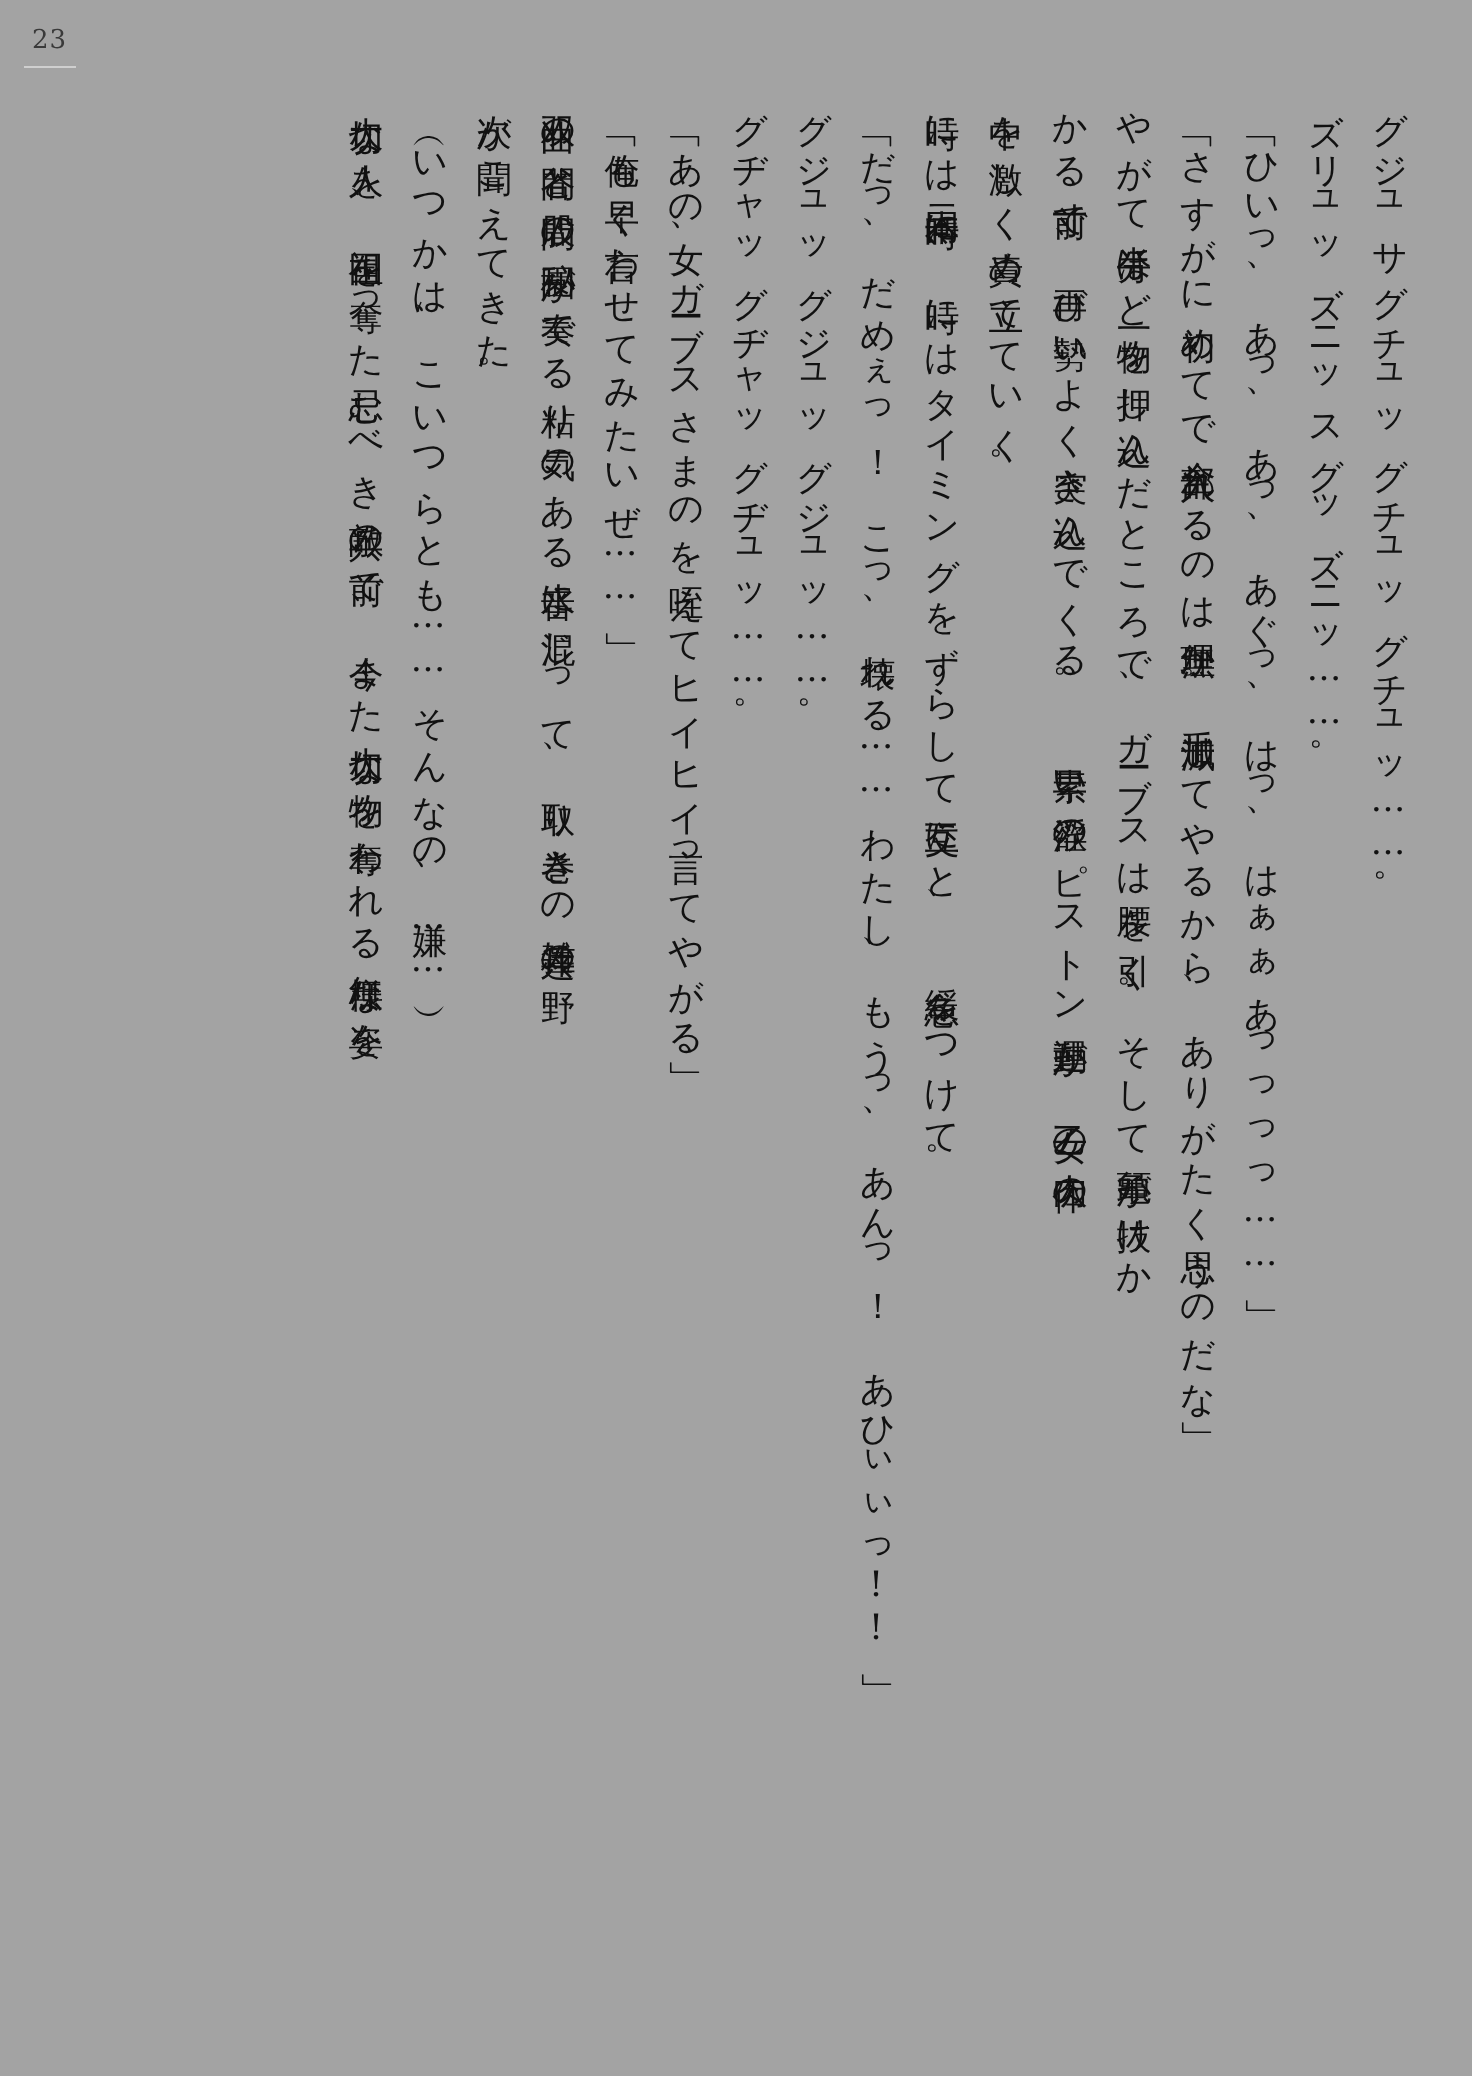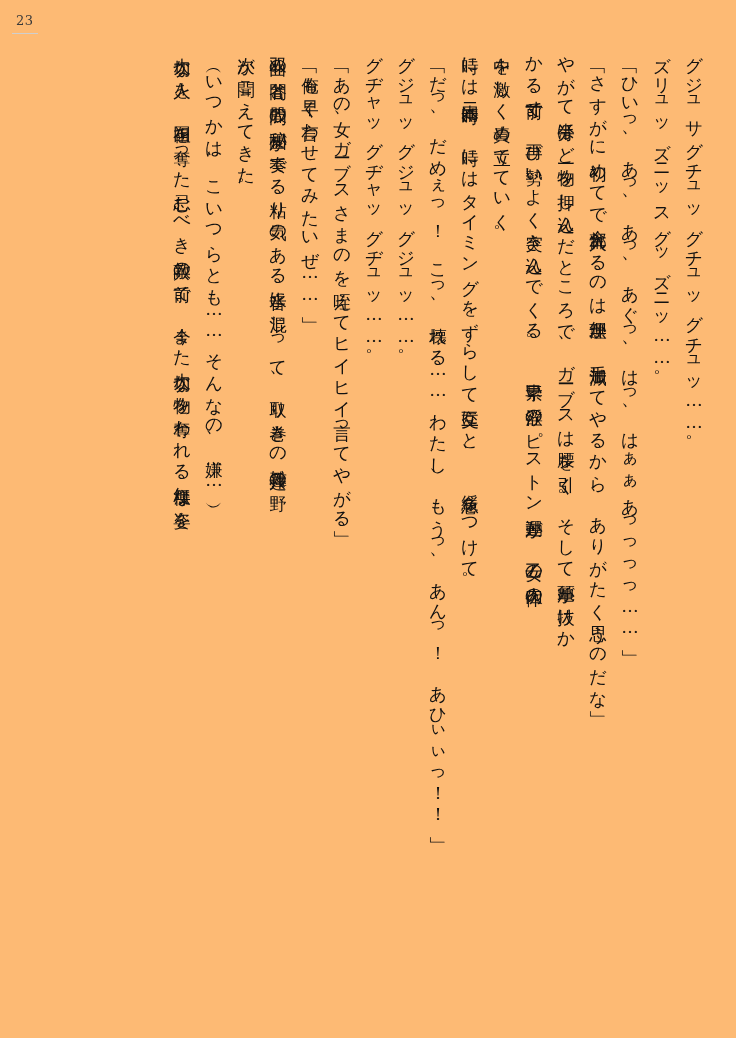--- a/index.html
+++ b/index.html
@@ -11,21 +11,21 @@
     width: 736px;
     height: 1038px;
     overflow: hidden;
     font-family: "DejaVu Serif", "Liberation Serif", serif;
     color: #1a1a1a;
   }
   #page {
     position: relative;
     width: 736px;
     height: 1038px;
-    background: #fdba74;
+    background: #a3a3a3;
     box-sizing: border-box;
   }
   
   #page-number {
     position: absolute;
     top: 14px;
     left: 16px;
     font-size: 13px;
     line-height: 1;
     color: #3a3a3a;

